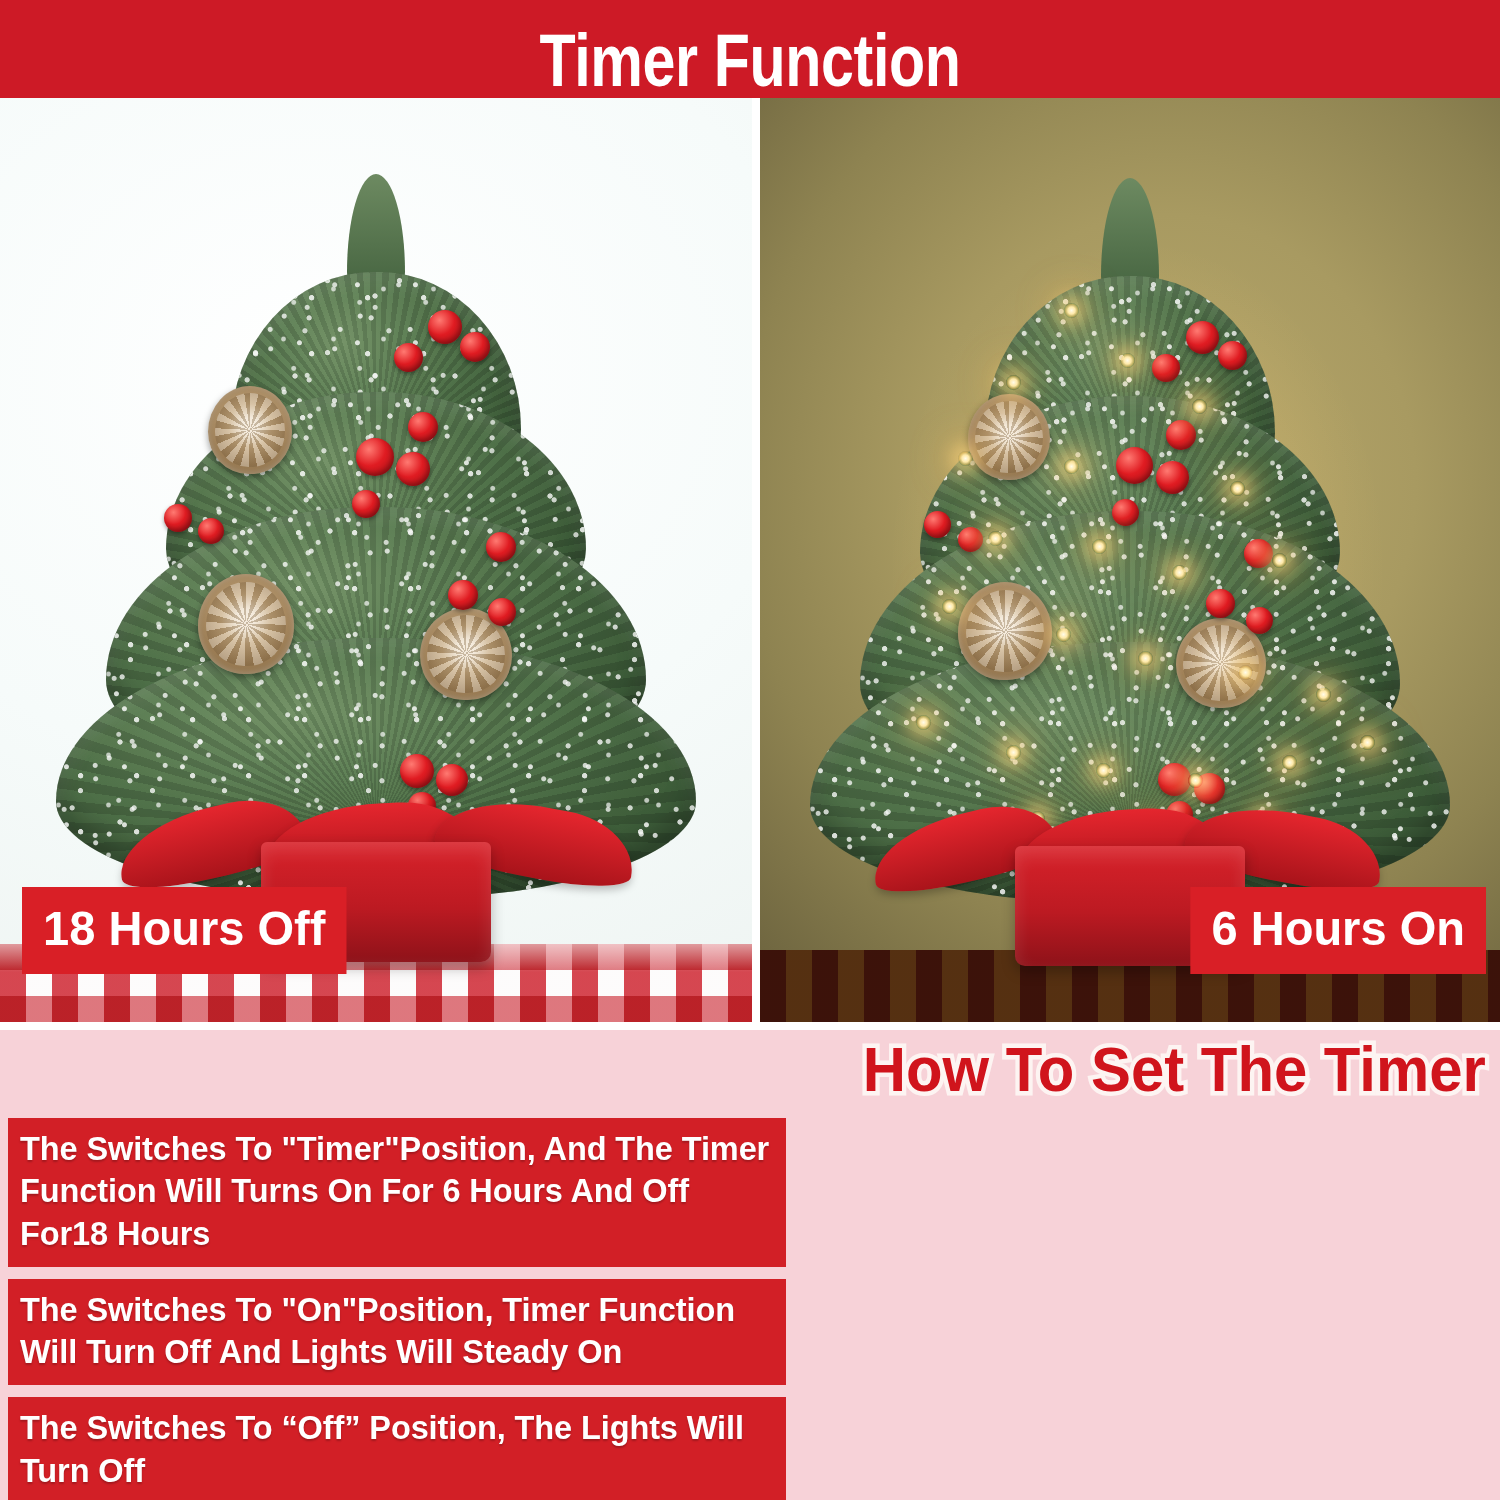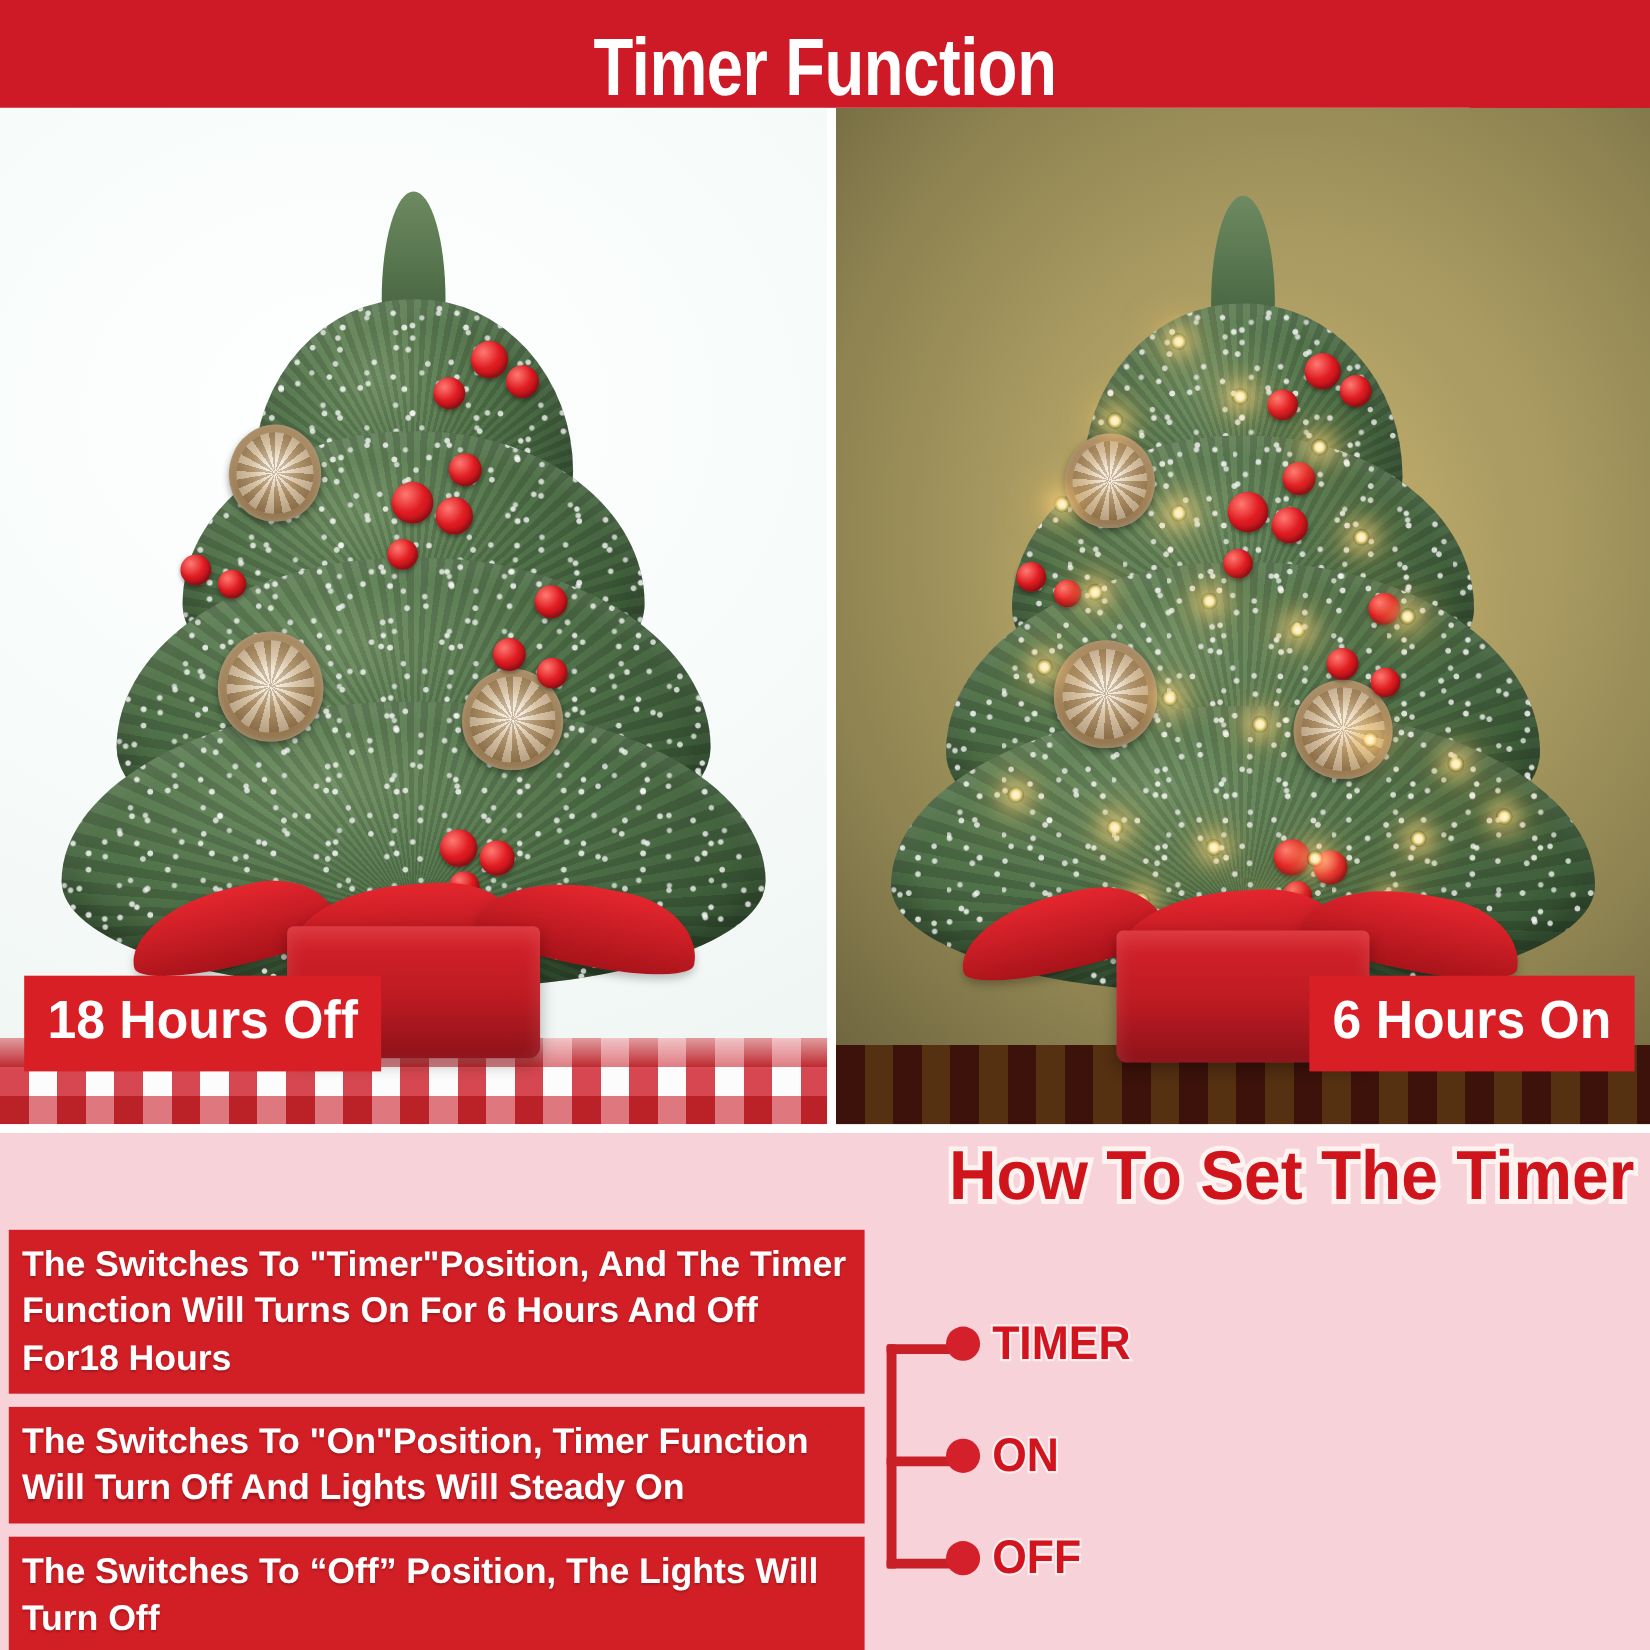--- a/index.html
+++ b/index.html
@@ -381,34 +381,15 @@
   <div class="panel">
 
     <div class="panel-title">How To Set The Timer</div>
 
     <div class="steps">
       <div class="step">The Switches To "Timer"Position, And The Timer Function Will Turns On For 6 Hours And Off For18 Hours</div>
       <div class="step">The Switches To "On"Position, Timer Function Will Turn Off And Lights Will Steady On</div>
       <div class="step">The Switches To  “Off”  Position, The Lights Will Turn Off</div>
     </div>
 
-    <div class="bracket">
-      <div class="bracket-spine"></div>
-      <div class="stub stub-1"></div>
-      <div class="stub stub-2"></div>
-      <div class="stub stub-3"></div>
-
-      <div class="opt opt-1">
-        <span class="opt-dot"></span>
-        <span class="opt-label">TIMER</span>
-      </div>
-      <div class="opt opt-2">
-        <span class="opt-dot"></span>
-        <span class="opt-label">ON</span>
-      </div>
-      <div class="opt opt-3">
-        <span class="opt-dot"></span>
-        <span class="opt-label">OFF</span>
-      </div>
-    </div>
 
   </div>
 </div>
 
 </body></html>

